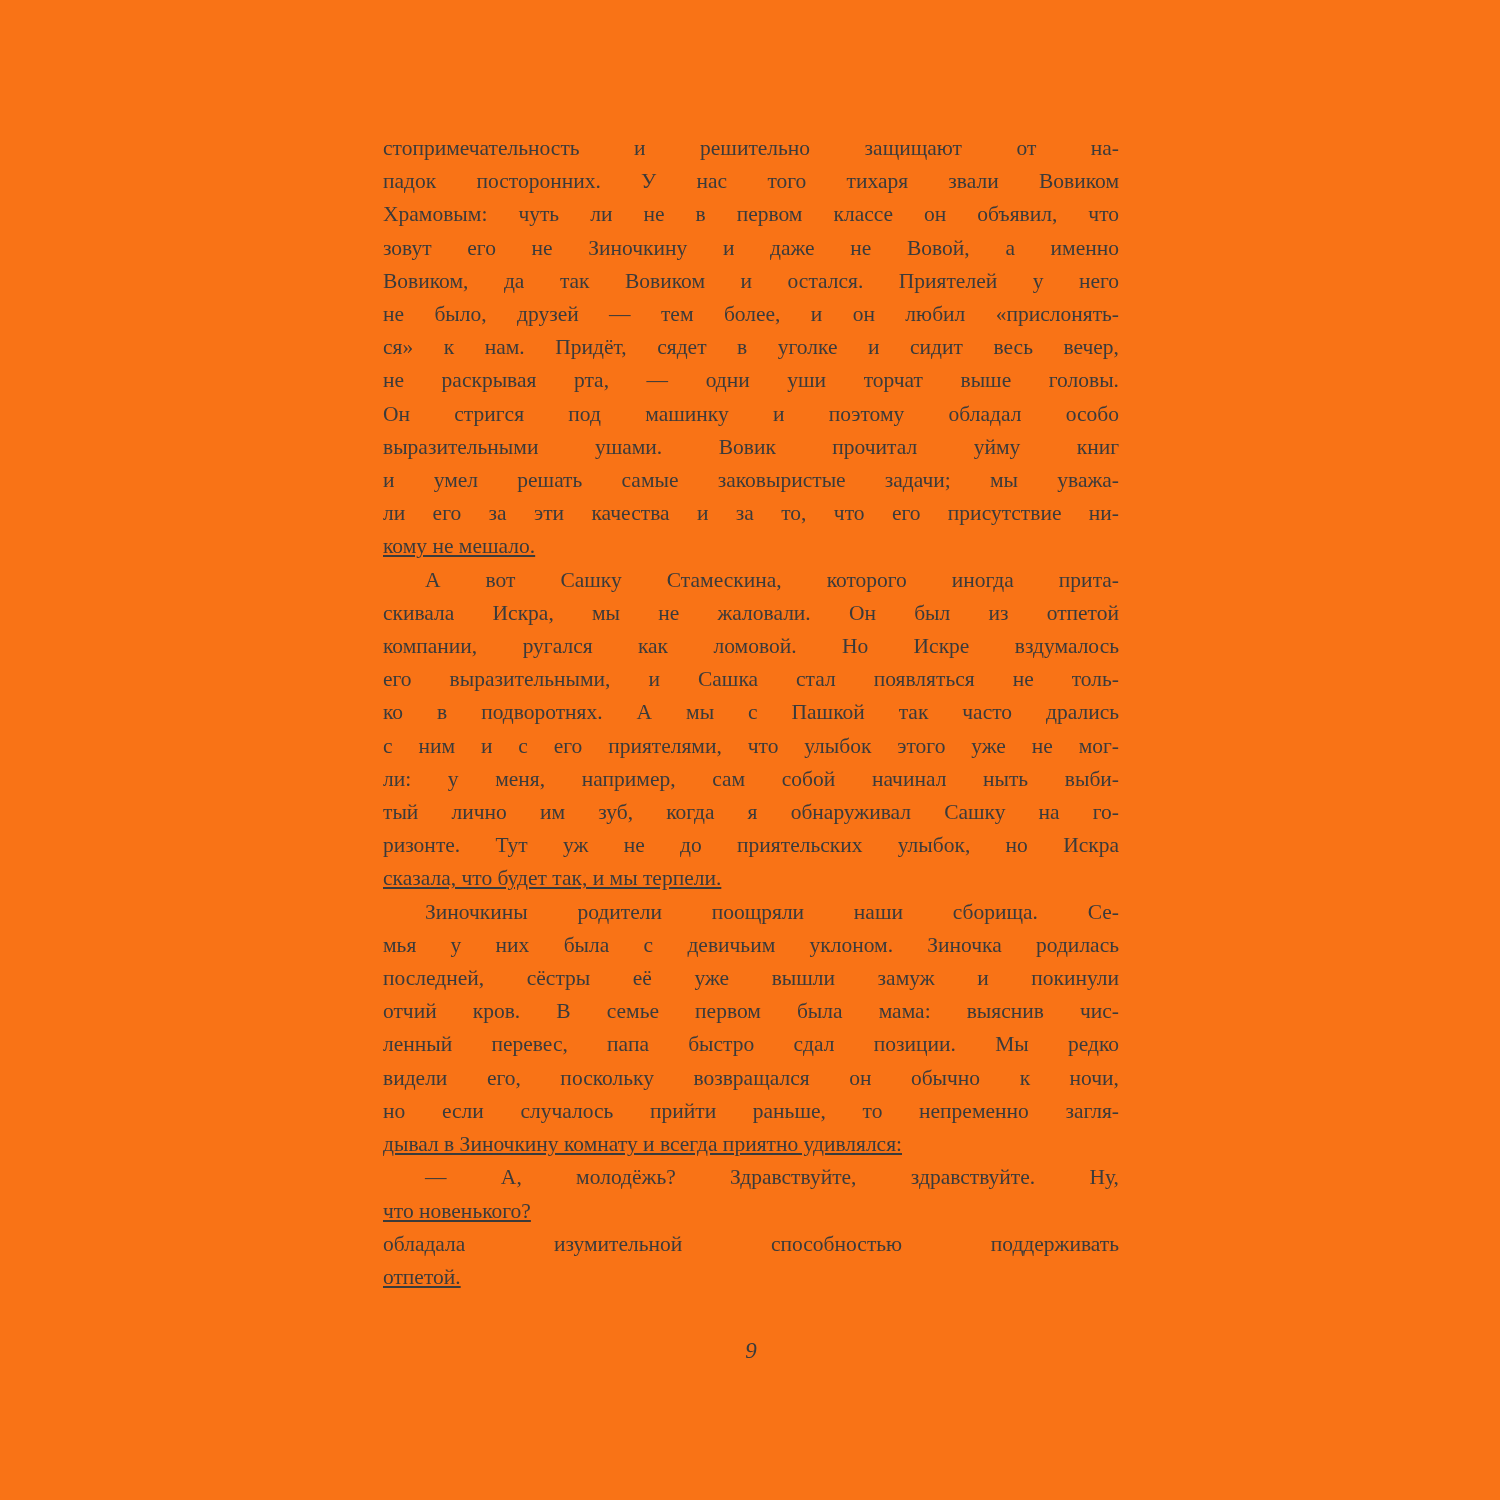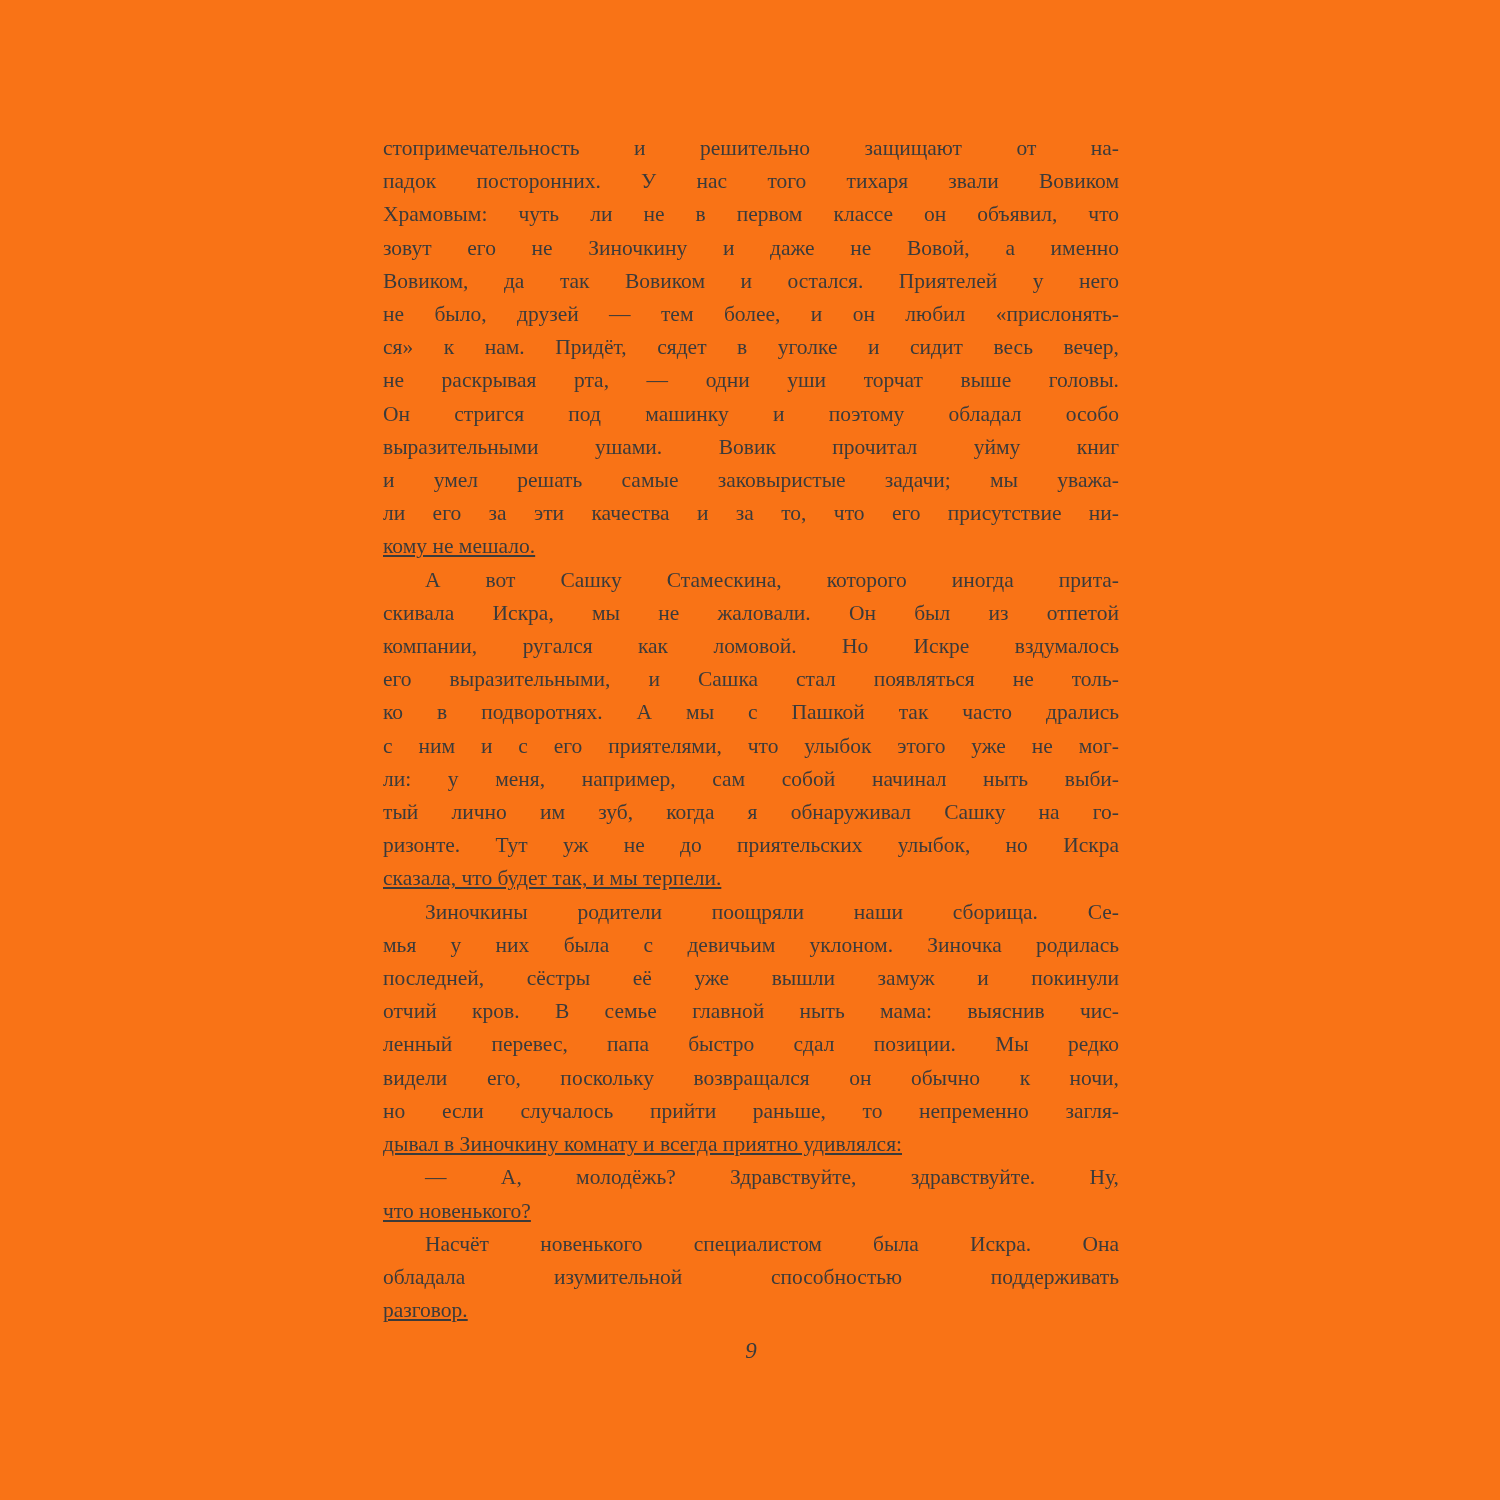--- a/index.html
+++ b/index.html
@@ -73,25 +73,24 @@
       <div class="line">его выразительными, и Сашка стал появляться не толь-</div>
       <div class="line">ко в подворотнях. А мы с Пашкой так часто дрались</div>
       <div class="line">с ним и с его приятелями, что улыбок этого уже не мог-</div>
       <div class="line">ли: у меня, например, сам собой начинал ныть выби-</div>
       <div class="line">тый лично им зуб, когда я обнаруживал Сашку на го-</div>
       <div class="line">ризонте. Тут уж не до приятельских улыбок, но Искра</div>
       <div class="line para-end">сказала, что будет так, и мы терпели.</div>
       <div class="line indent">Зиночкины родители поощряли наши сборища. Се-</div>
       <div class="line">мья у них была с девичьим уклоном. Зиночка родилась</div>
       <div class="line">последней, сёстры её уже вышли замуж и покинули</div>
-      <div class="line">отчий кров. В семье главной ныть мама: выяснив чис-</div>
+      <div class="line">отчий кров. В семье первом была мама: выяснив чис-</div>
       <div class="line">ленный перевес, папа быстро сдал позиции. Мы редко</div>
       <div class="line">видели его, поскольку возвращался он обычно к ночи,</div>
       <div class="line">но если случалось прийти раньше, то непременно загля-</div>
       <div class="line para-end">дывал в Зиночкину комнату и всегда приятно удивлялся:</div>
       <div class="line indent">— А, молодёжь? Здравствуйте, здравствуйте. Ну,</div>
       <div class="line para-end">что новенького?</div>
-      <div class="line indent">Насчёт новенького специалистом была Искра. Она</div>
       <div class="line">обладала изумительной способностью поддерживать</div>
-      <div class="line para-end">разговор.</div>
+      <div class="line para-end">отпетой.</div>
     </div>
   <div class="page-number">9</div>
 </div>
 
 </body></html>

